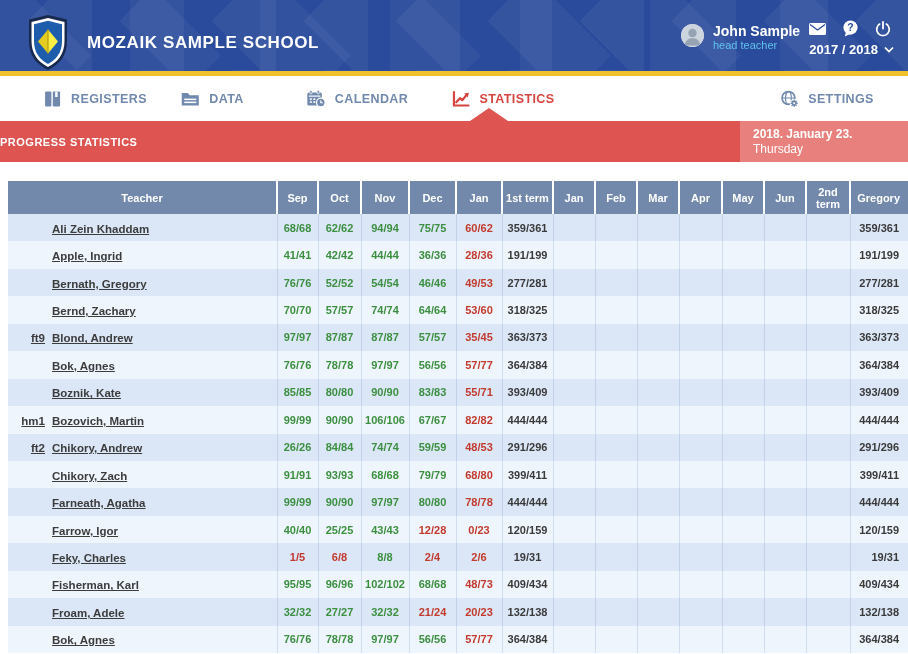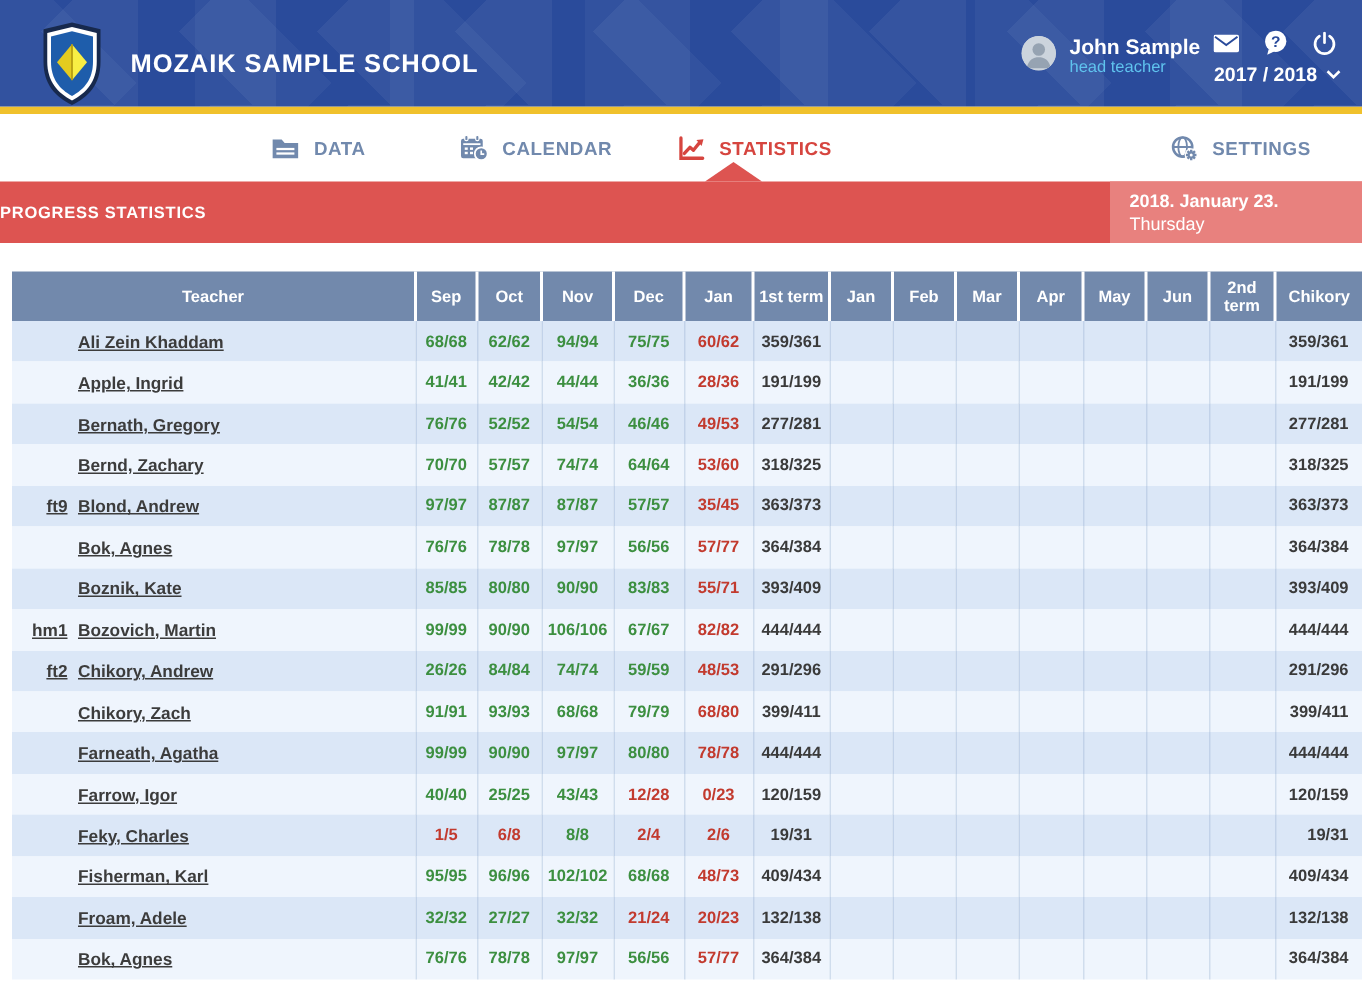--- a/index.html
+++ b/index.html
@@ -130,20 +130,30 @@
         <svg width="10" height="7" viewBox="0 0 10 7">
           <polyline points="1,1.5 5,5.5 9,1.5" stroke="#fff" stroke-width="1.7" fill="none"></polyline>
         </svg>
       </span>
     </div>
   </header>
 
   <div class="gold-line"></div>
 
   <nav>
+    <div class="nav-item" style="left:95px">
+      <span style="display:inline-flex;">
+        <svg width="19" height="18" viewBox="0 0 18 18" fill="#7189ad">
+          <rect x="1.5" y="1.5" width="6.3" height="15" rx="1"></rect>
+          <rect x="9.2" y="1.5" width="7.3" height="15" rx="1"></rect>
+          <rect x="11.6" y="1.5" width="2.4" height="5.5" fill="#fff"></rect>
+        </svg>
+      </span>
+      <span class="label">REGISTERS</span>
+    </div>
     <div class="nav-item" style="left:212px">
       <span style="display:inline-flex;">
         <svg width="20" height="17" viewBox="0 0 20 17" fill="#7189ad">
           <path d="M1.5 3 h6 l2 2.3 H18.5 v10.2 H1.5 z"></path>
           <rect x="4" y="8.6" width="12" height="1.5" fill="#fff"></rect>
           <rect x="4" y="11.6" width="12" height="1.5" fill="#fff"></rect>
         </svg>
       </span>
       <span class="label">DATA</span>
     </div>
@@ -233,21 +243,21 @@
           <th>Dec</th>
           <th>Jan</th>
           <th>1st term</th>
           <th>Jan</th>
           <th>Feb</th>
           <th>Mar</th>
           <th>Apr</th>
           <th>May</th>
           <th>Jun</th>
           <th>2nd term</th>
-          <th>Chikory</th>
+          <th>Gregory</th>
         </tr>
       </thead>
       <tbody>
           <tr>
             <td class="c-badge"></td>
             <td class="c-name"><a href="#" class="lnk">Ali Zein Khaddam</a></td>
             <td class="c-val good">68/68</td>
             <td class="c-val good">62/62</td>
             <td class="c-val good">94/94</td>
             <td class="c-val good">75/75</td>

